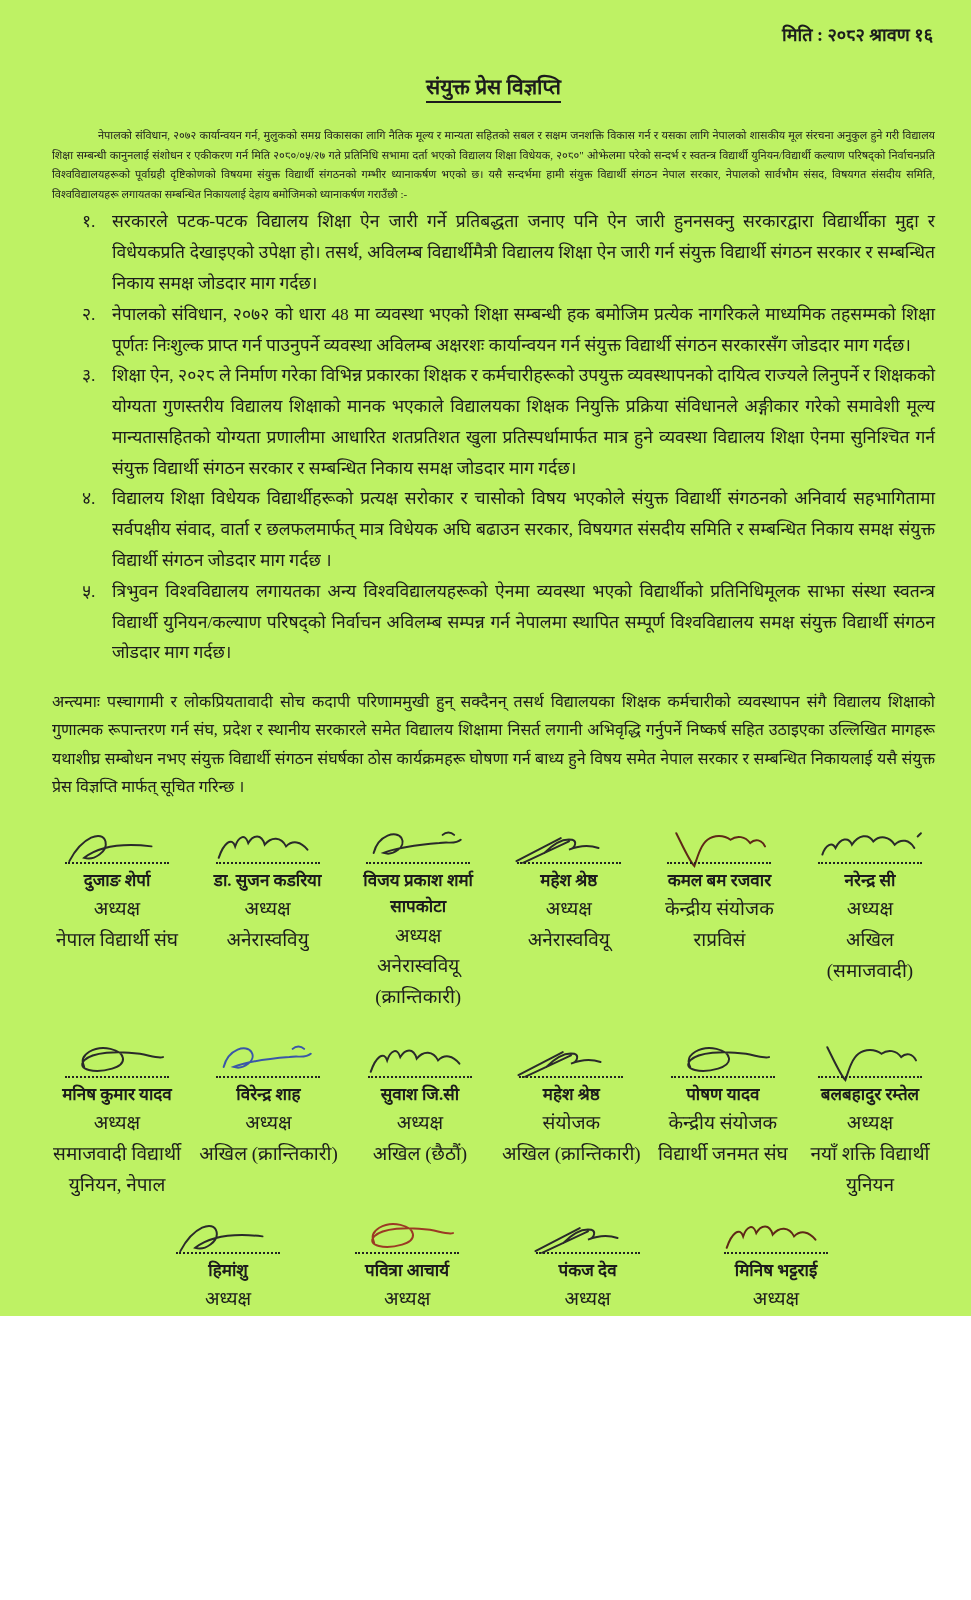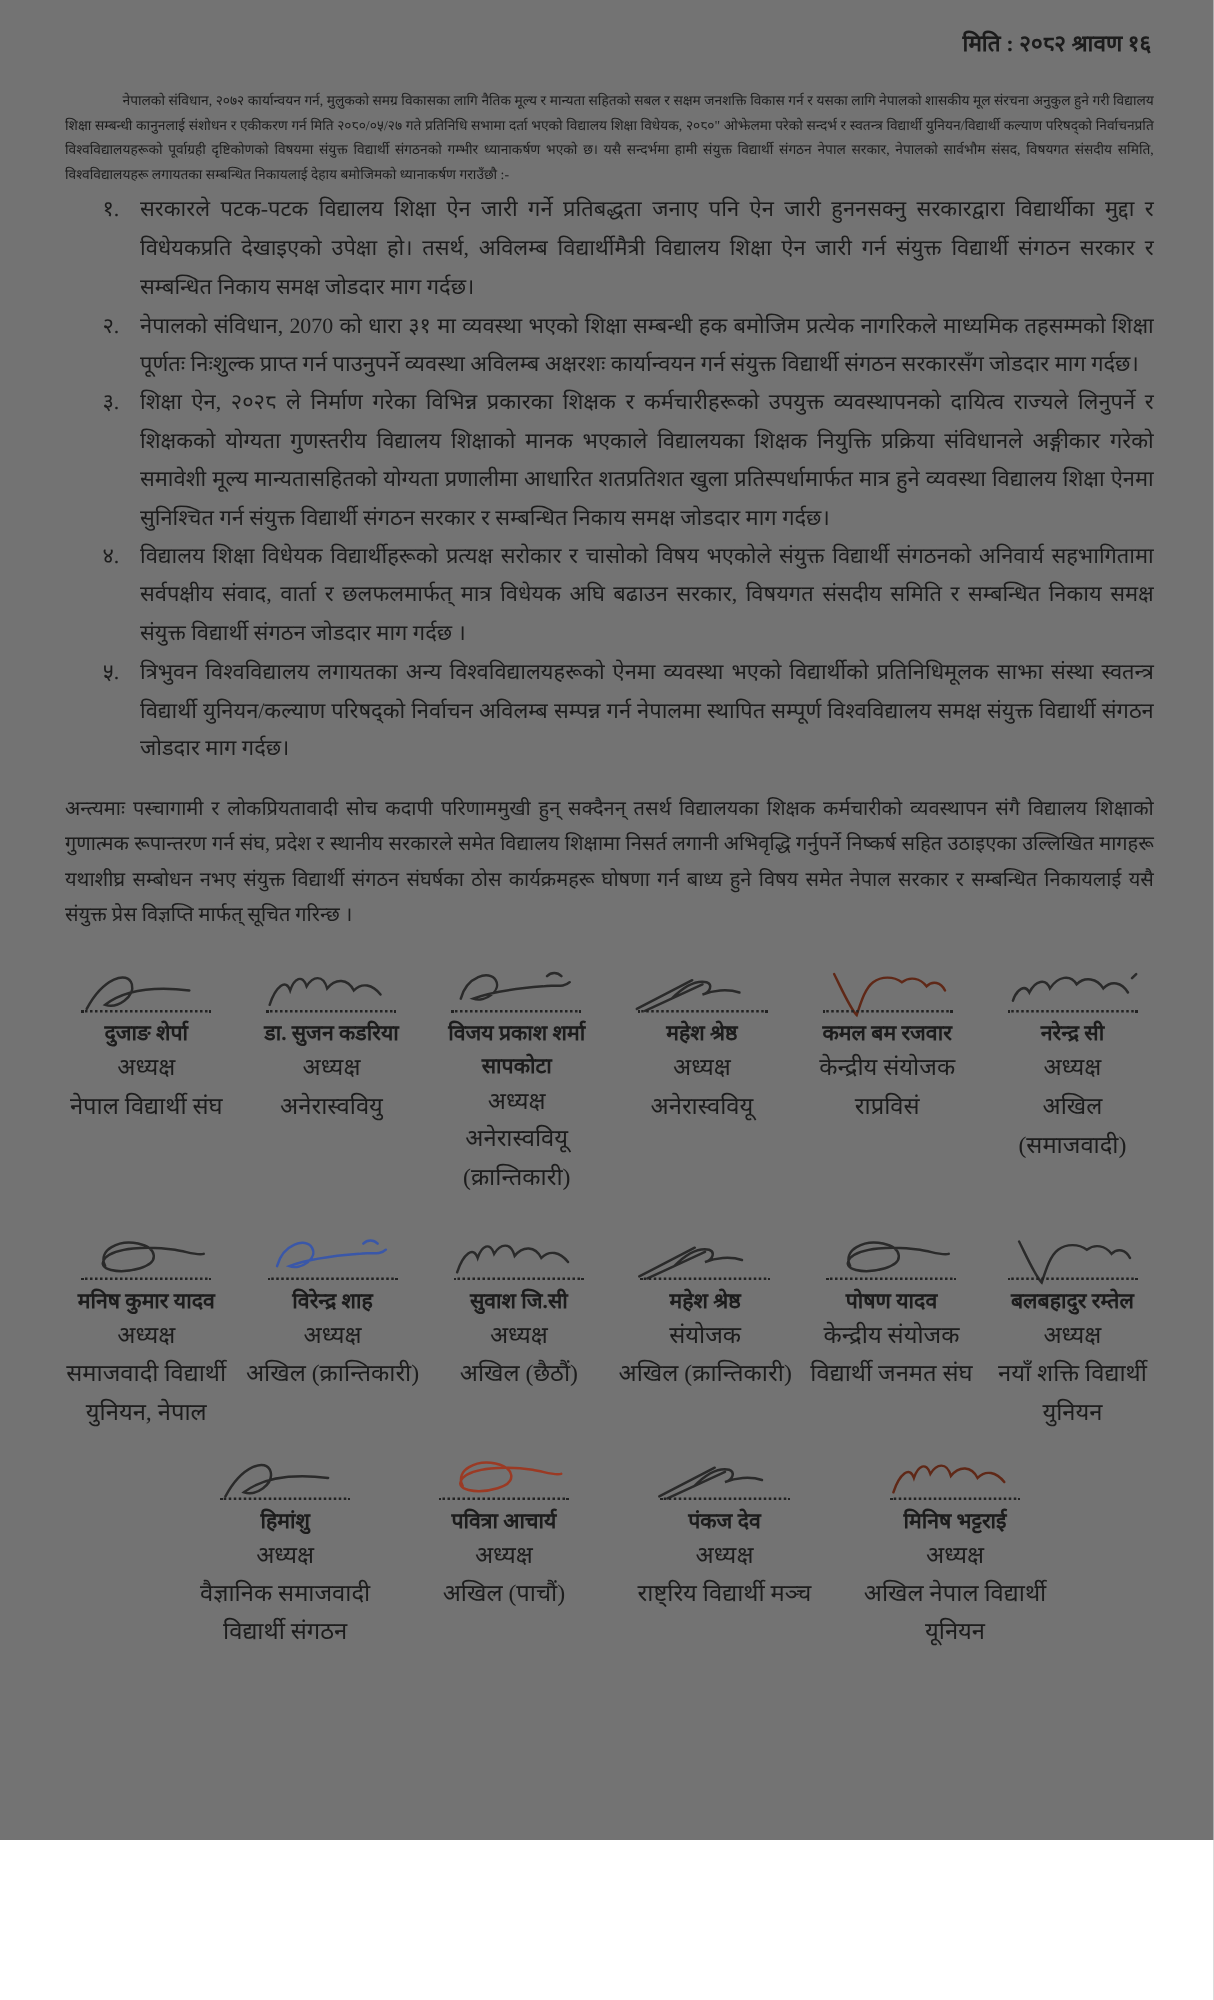--- a/index.html
+++ b/index.html
@@ -1,18 +1,18 @@
 <!DOCTYPE html>
 <html lang="ne"><head>
 <meta charset="utf-8">
 <style>
   html,body{margin:0;padding:0;background:#ffffff;}
   .page{
-    width:971px;height:1472px;overflow:hidden;background:#737373;
-    box-sizing:border-box;padding:14px 48px 10px 52px;
+    width:971px;height:1316px;overflow:hidden;background:#bef264;
+    box-sizing:border-box;padding:14px 36px 10px 52px;
     font-family:"Liberation Serif","DejaVu Serif",serif;
     color:#1c1c1c;
   }
   .date-row{text-align:right;font-size:18px;font-weight:bold;padding-right:2px;margin-top:8px;}
   .title-row{text-align:center;margin-top:26px;}
   .title-row span{
     font-size:21px;font-weight:bold;
     border-bottom:2px solid #1c1c1c;padding-bottom:2px;
   }
   .intro{
@@ -53,31 +53,34 @@
     font-size:19px;text-align:center;line-height:1.62;white-space:nowrap;
   }
 </style>
 </head>
 <body>
 
 <div class="page">
 
   <div class="date-row">मिति : २०८२ श्रावण १६</div>
 
+  <div class="title-row">
+    <span>संयुक्त प्रेस विज्ञप्ति</span>
+  </div>
 
   <p class="intro">नेपालको संविधान, २०७२ कार्यान्वयन गर्न, मुलुकको समग्र विकासका लागि नैतिक मूल्य र मान्यता सहितको सबल र सक्षम जनशक्ति विकास गर्न र यसका लागि नेपालको शासकीय मूल संरचना अनुकुल हुने गरी विद्यालय शिक्षा सम्बन्धी कानुनलाई संशोधन र एकीकरण गर्न मिति २०८०/०५/२७ गते प्रतिनिधि सभामा दर्ता भएको विद्यालय शिक्षा विधेयक, २०८०" ओझेलमा परेको सन्दर्भ र स्वतन्त्र विद्यार्थी युनियन/विद्यार्थी कल्याण परिषद्को निर्वाचनप्रति विश्वविद्यालयहरूको पूर्वाग्रही दृष्टिकोणको विषयमा संयुक्त विद्यार्थी संगठनको गम्भीर ध्यानाकर्षण भएको छ।  यसै सन्दर्भमा हामी संयुक्त विद्यार्थी संगठन नेपाल सरकार, नेपालको सार्वभौम संसद, विषयगत संसदीय समिति, विश्वविद्यालयहरू लगायतका सम्बन्धित निकायलाई देहाय बमोजिमको ध्यानाकर्षण गराउँछौ :-</p>
 
   <div class="demand-list">
       <div class="demand-item">
         <div class="demand-number">१.</div>
         <div class="demand-text">सरकारले पटक-पटक विद्यालय शिक्षा ऐन जारी गर्ने प्रतिबद्धता जनाए पनि ऐन जारी हुननसक्नु सरकारद्वारा विद्यार्थीका मुद्दा र विधेयकप्रति देखाइएको उपेक्षा हो।  तसर्थ, अविलम्ब विद्यार्थीमैत्री विद्यालय शिक्षा ऐन जारी गर्न संयुक्त विद्यार्थी संगठन सरकार र सम्बन्धित निकाय समक्ष जोडदार माग गर्दछ।</div>
       </div>
       <div class="demand-item">
         <div class="demand-number">२.</div>
-        <div class="demand-text">नेपालको संविधान, 2070 को धारा ३१ मा व्यवस्था भएको शिक्षा सम्बन्धी हक बमोजिम प्रत्येक नागरिकले माध्यमिक तहसम्मको शिक्षा पूर्णतः निःशुल्क प्राप्त गर्न पाउनुपर्ने व्यवस्था अविलम्ब अक्षरशः कार्यान्वयन गर्न संयुक्त विद्यार्थी संगठन सरकारसँग जोडदार माग गर्दछ।</div>
+        <div class="demand-text">नेपालको संविधान, २०७२ को धारा 48 मा व्यवस्था भएको शिक्षा सम्बन्धी हक बमोजिम प्रत्येक नागरिकले माध्यमिक तहसम्मको शिक्षा पूर्णतः निःशुल्क प्राप्त गर्न पाउनुपर्ने व्यवस्था अविलम्ब अक्षरशः कार्यान्वयन गर्न संयुक्त विद्यार्थी संगठन सरकारसँग जोडदार माग गर्दछ।</div>
       </div>
       <div class="demand-item">
         <div class="demand-number">३.</div>
         <div class="demand-text">शिक्षा ऐन, २०२८ ले निर्माण गरेका विभिन्न प्रकारका शिक्षक र कर्मचारीहरूको उपयुक्त व्यवस्थापनको दायित्व राज्यले लिनुपर्ने र शिक्षकको योग्यता गुणस्तरीय विद्यालय शिक्षाको मानक भएकाले विद्यालयका शिक्षक नियुक्ति प्रक्रिया संविधानले अङ्गीकार गरेको समावेशी मूल्य मान्यतासहितको योग्यता प्रणालीमा आधारित शतप्रतिशत खुला प्रतिस्पर्धामार्फत मात्र हुने व्यवस्था विद्यालय शिक्षा ऐनमा सुनिश्चित गर्न संयुक्त विद्यार्थी संगठन सरकार र सम्बन्धित निकाय समक्ष जोडदार माग गर्दछ।</div>
       </div>
       <div class="demand-item">
         <div class="demand-number">४.</div>
         <div class="demand-text">विद्यालय शिक्षा विधेयक विद्यार्थीहरूको प्रत्यक्ष सरोकार र चासोको विषय भएकोले संयुक्त विद्यार्थी संगठनको अनिवार्य सहभागितामा सर्वपक्षीय संवाद, वार्ता र छलफलमार्फत् मात्र विधेयक अघि बढाउन सरकार, विषयगत संसदीय समिति र सम्बन्धित निकाय समक्ष संयुक्त विद्यार्थी संगठन जोडदार माग गर्दछ ।</div>
       </div>
       <div class="demand-item">

